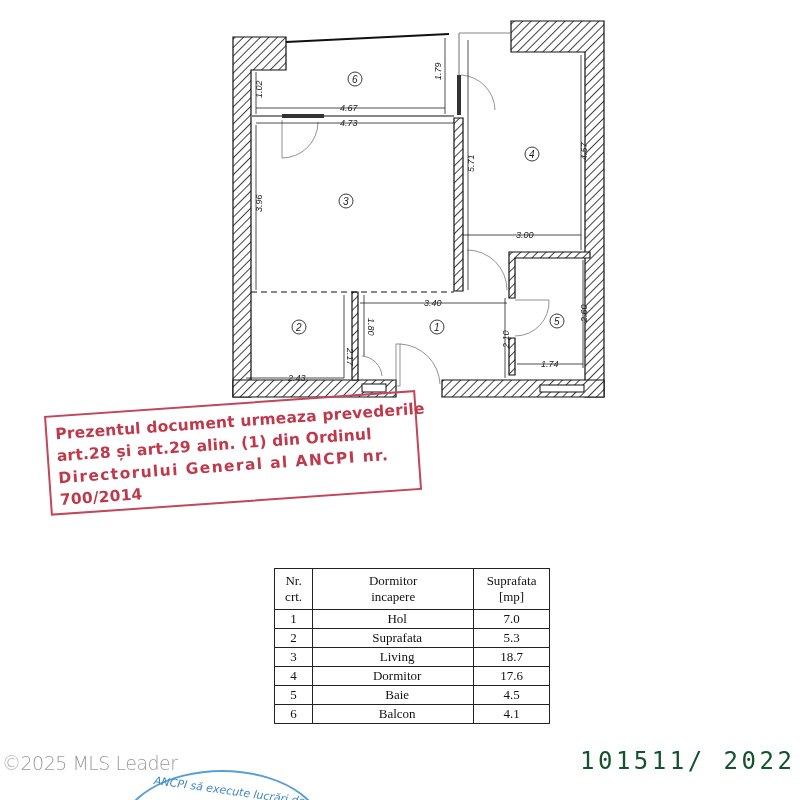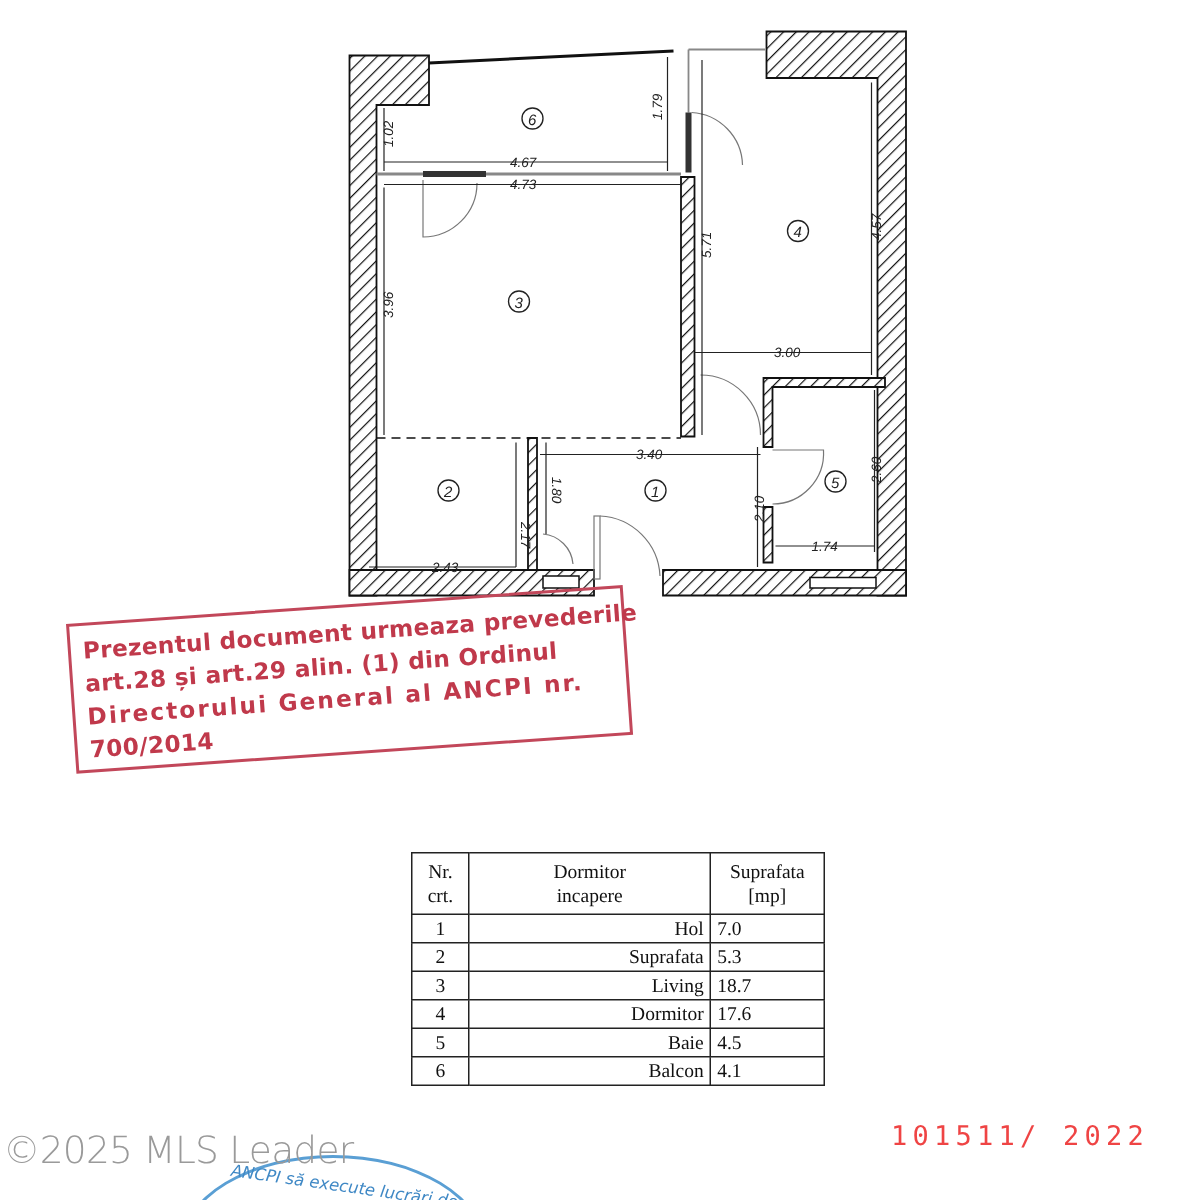--- a/index.html
+++ b/index.html
@@ -7,25 +7,25 @@
   .plan { position:absolute; left:0; top:0; width:800px; height:420px; }
   .plan svg { position:absolute; left:0; top:0; }
   .dim { font-family:"Liberation Sans", sans-serif; font-size:9px; font-style:italic; fill:#222; }
   .room-num { font-family:"Liberation Sans", sans-serif; font-size:10px; font-style:italic; fill:#222; }
   .stamp { position:absolute; left:44px; top:416px; width:372px; height:100px; border:2px solid #c2475a; transform:rotate(-4deg); transform-origin:left top; color:#c0394b; font-family:"DejaVu Sans", sans-serif; font-weight:bold; font-size:15.5px; line-height:22px; padding:6px 8px 4px 8px; box-sizing:border-box; letter-spacing:0.2px; }
   .stamp .line { white-space:nowrap; display:block; }
   table.area { position:absolute; left:274px; top:568px; width:276px; border-collapse:collapse; font-family:"Liberation Serif", serif; font-size:13px; color:#111; }
   table.area td { border:1px solid #222; padding:0 4px; height:18px; line-height:18px; }
   table.area tr.hdr td { height:40px; line-height:16px; text-align:center; vertical-align:middle; }
   table.area td.c1 { width:30px; text-align:center; }
-  table.area td.c2 { width:150px; text-align:right; padding-left:12px; }
-  table.area td.c3 { width:68px; text-align:left; }
+  table.area td.c2 { width:150px; text-align:center; padding-left:12px; }
+  table.area td.c3 { width:68px; text-align:center; }
   table.area td.span { text-align:center; font-size:14px; }
-  .watermark { position:absolute; left:2px; top:752px; font-family:"DejaVu Sans", sans-serif; font-size:25px; color:#9a9a9a; letter-spacing:-0.5px; font-weight:300; }
-  .docnum { position:absolute; left:594px; top:747px; font-family:"DejaVu Sans Mono", monospace; font-size:18px; color:#ef4444; letter-spacing:3.5px; }
+  .watermark { position:absolute; left:2px; top:752px; font-family:"DejaVu Sans", sans-serif; font-size:19px; color:#9a9a9a; letter-spacing:-0.5px; font-weight:300; }
+  .docnum { position:absolute; left:580px; top:747px; font-family:"DejaVu Sans Mono", monospace; font-size:24px; color:#14532d; letter-spacing:3.5px; }
   .seal { position:absolute; left:120px; top:770px; width:200px; height:120px; border:2px solid #5a9fd4; border-radius:50%; }
   .seal-text { position:absolute; left:155px; top:774px; font-family:"DejaVu Sans", sans-serif; font-size:11px; font-style:italic; color:#3f88c5; transform:rotate(8deg); transform-origin:left top; white-space:nowrap; }
 </style>
 </head>
 <body>
 
 <div class="plan">
   <svg width="800" height="420" viewBox="0 0 800 420" xmlns="http://www.w3.org/2000/svg">
     <defs>
       <pattern id="hatch" patternUnits="userSpaceOnUse" width="6" height="6" patternTransform="rotate(45)">

